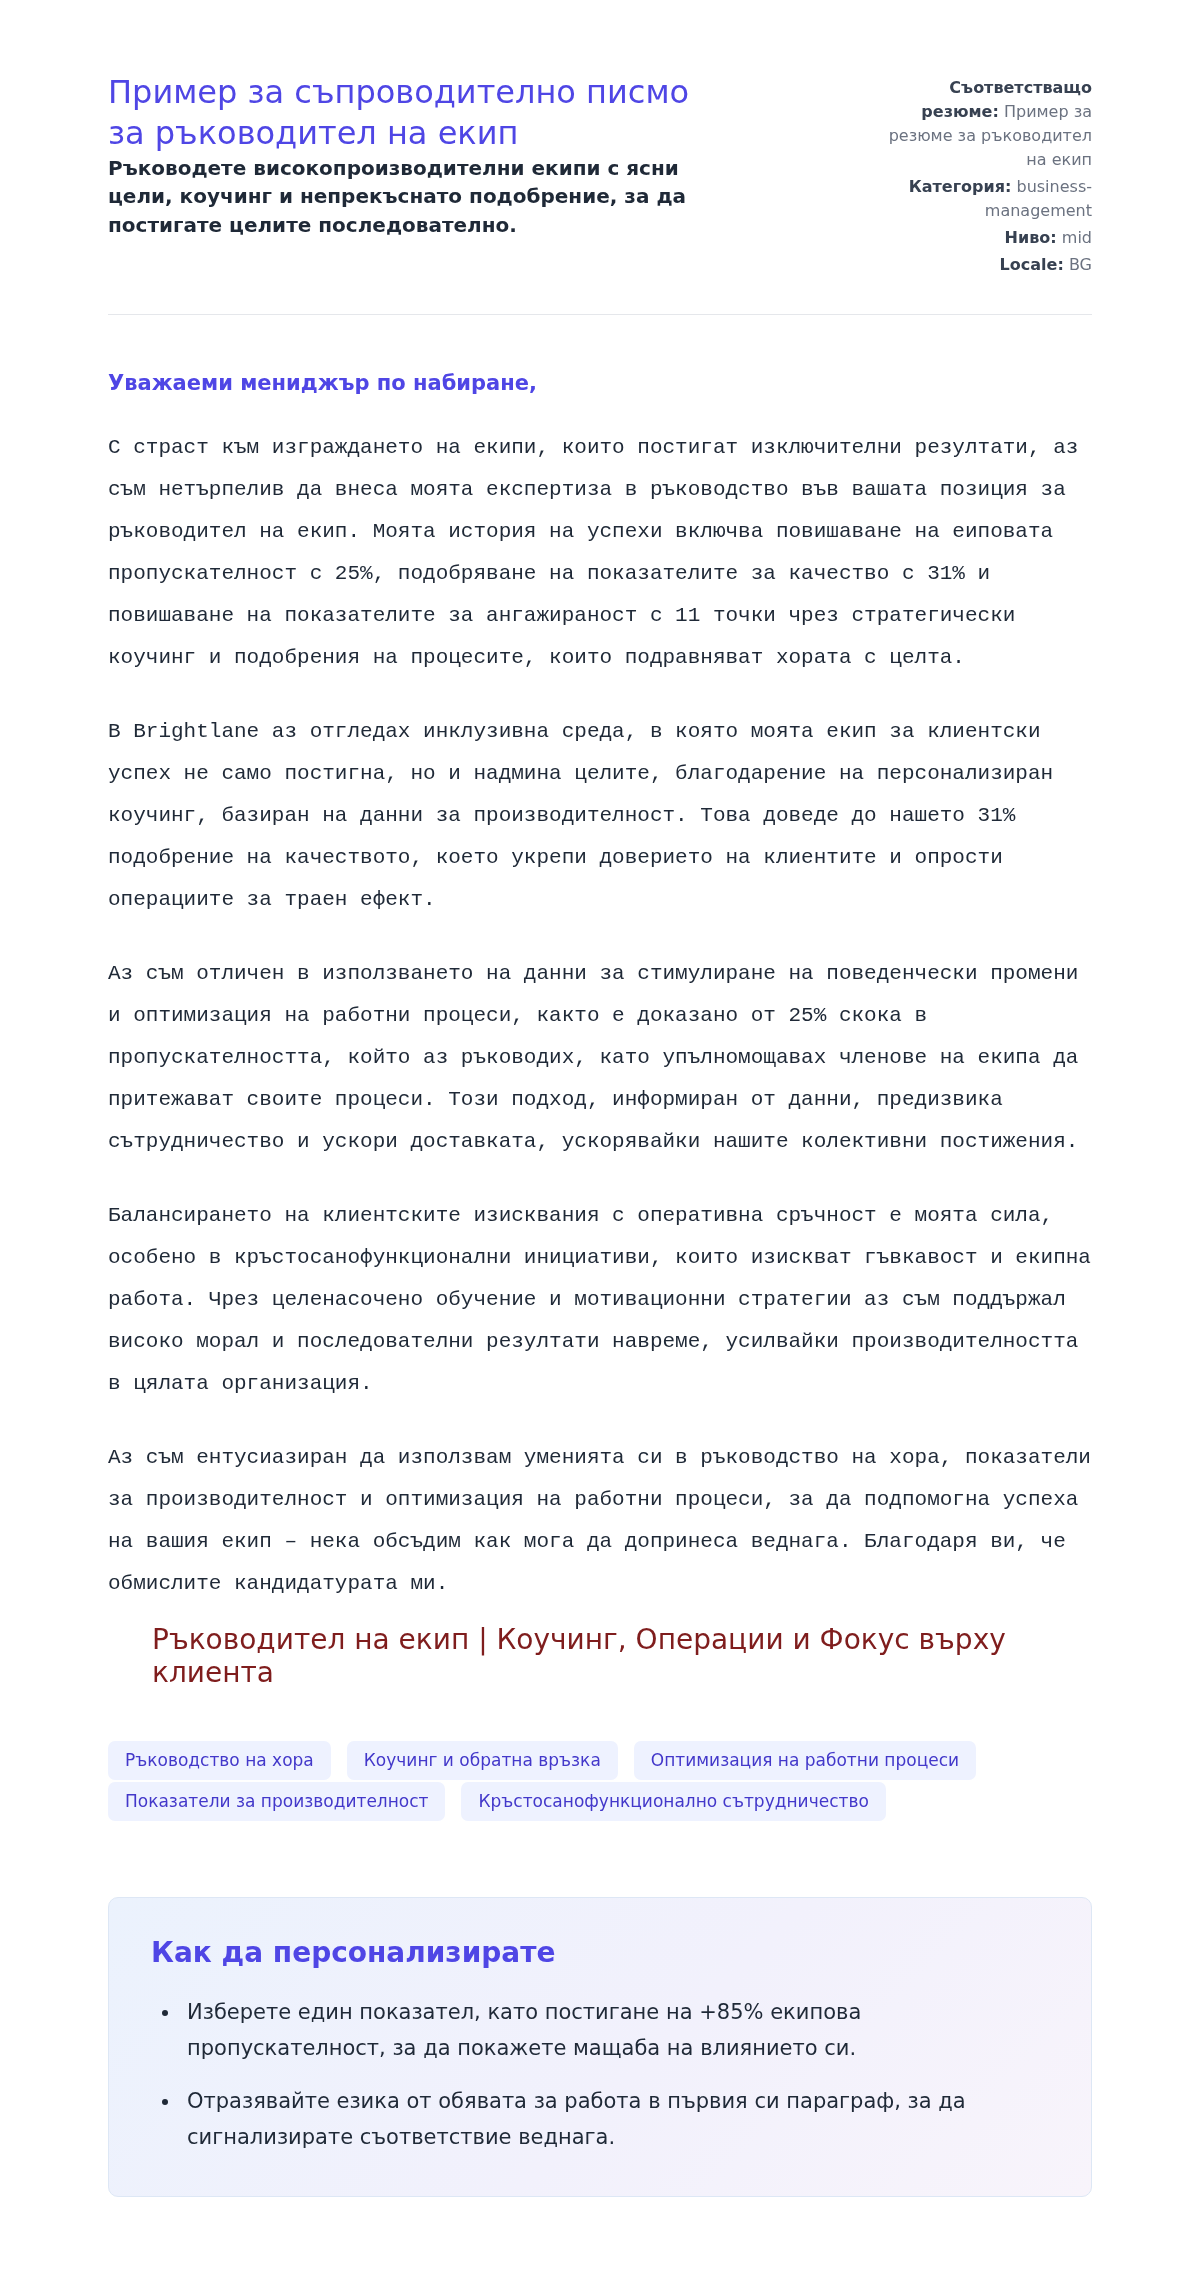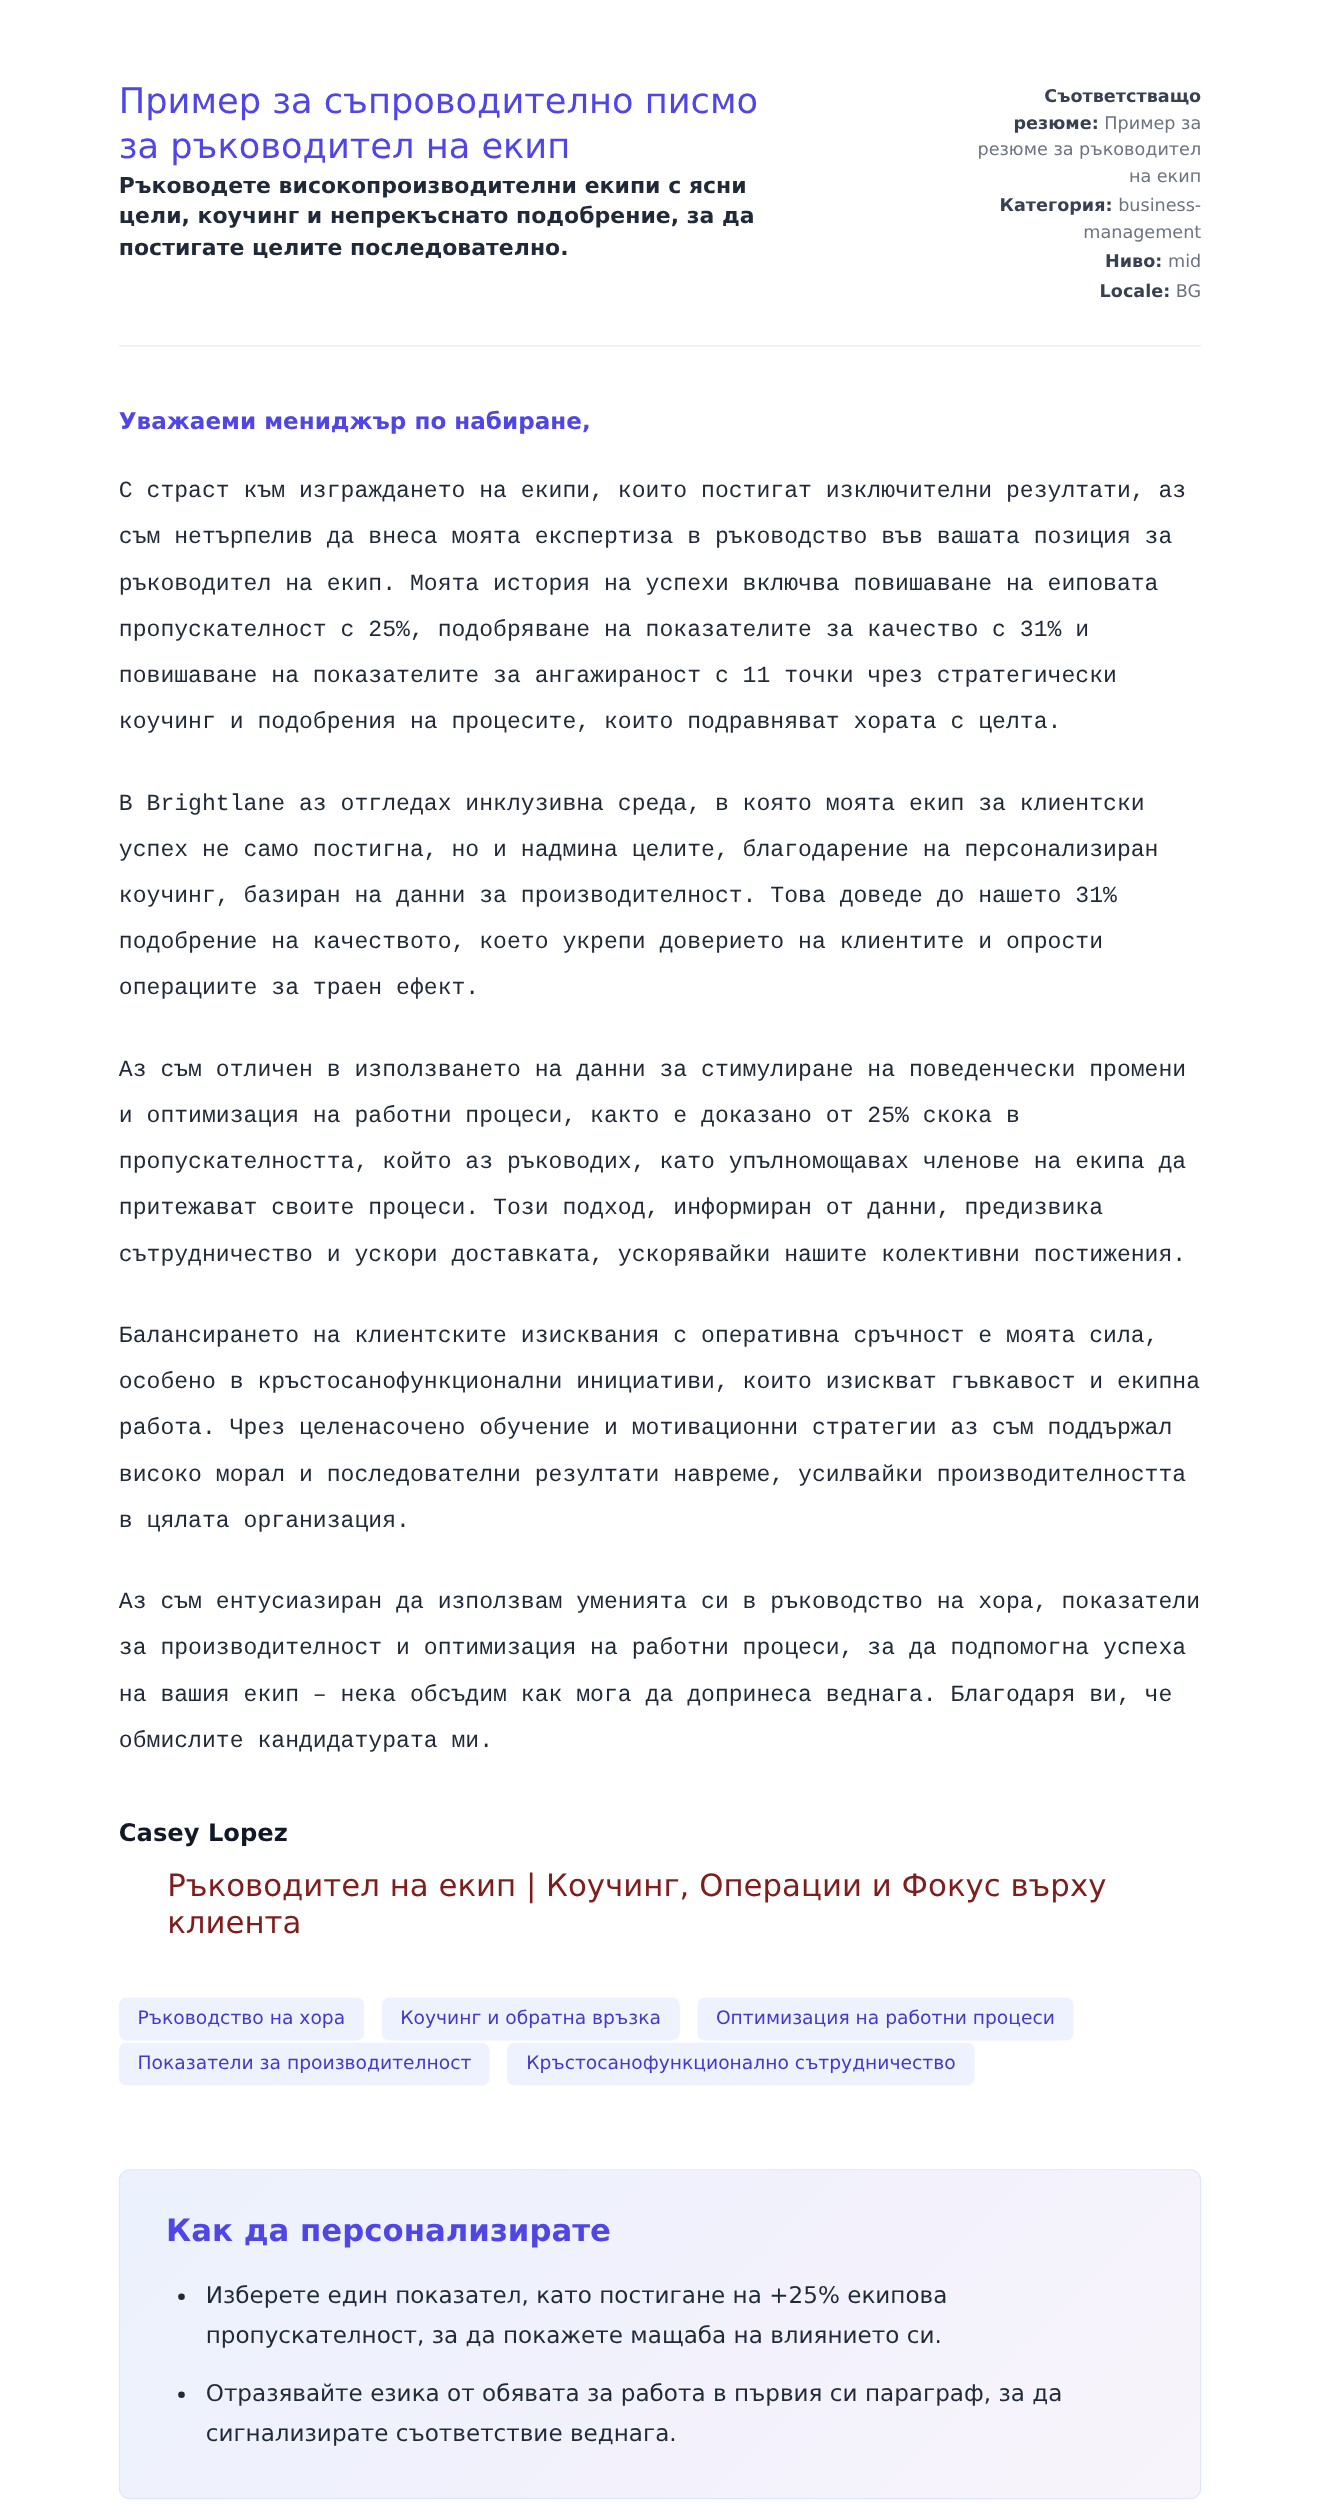--- a/index.html
+++ b/index.html
@@ -154,34 +154,33 @@
 
   <div class="letter-body">
 
   <p class="para">С страст към изграждането на екипи, които постигат изключителни резултати, аз съм нетърпелив да внеса моята експертиза в ръководство във вашата позиция за ръководител на екип. Моята история на успехи включва повишаване на еиповата пропускателност с 25%, подобряване на показателите за качество с 31% и повишаване на показателите за ангажираност с 11 точки чрез стратегически коучинг и подобрения на процесите, които подравняват хората с целта.</p>
       <p class="para">В Brightlane аз отгледах инклузивна среда, в която моята екип за клиентски успех не само постигна, но и надмина целите, благодарение на персонализиран коучинг, базиран на данни за производителност. Това доведе до нашето 31% подобрение на качеството, което укрепи доверието на клиентите и опрости операциите за траен ефект.</p>
       <p class="para">Аз съм отличен в използването на данни за стимулиране на поведенчески промени и оптимизация на работни процеси, както е доказано от 25% скока в пропускателността, който аз ръководих, като упълномощавах членове на екипа да притежават своите процеси. Този подход, информиран от данни, предизвика сътрудничество и ускори доставката, ускорявайки нашите колективни постижения.</p>
       <p class="para">Балансирането на клиентските изисквания с оперативна сръчност е моята сила, особено в кръстосанофункционални инициативи, които изискват гъвкавост и екипна работа. Чрез целенасочено обучение и мотивационни стратегии аз съм поддържал високо морал и последователни резултати навреме, усилвайки производителността в цялата организация.</p>
       <p class="para">Аз съм ентусиазиран да използвам уменията си в ръководство на хора, показатели за производителност и оптимизация на работни процеси, за да подпомогна успеха на вашия екип – нека обсъдим как мога да допринеса веднага. Благодаря ви, че обмислите кандидатурата ми.</p>
     </div>
 
-  <p class="signature-name">Casey Lopez</p>
   <p class="signature-role">Ръководител на екип | Коучинг, Операции и Фокус върху клиента</p>
 
   <div class="tags">
 
   <span class="tag">Ръководство на хора</span>
       <span class="tag">Коучинг и обратна връзка</span>
       <span class="tag">Оптимизация на работни процеси</span>
       <span class="tag">Показатели за производителност</span>
       <span class="tag">Кръстосанофункционално сътрудничество</span>
     </div>
 
   <div class="callout">
     <h3 class="callout-title">Как да персонализирате</h3>
     <ul class="tips-list">
 
-    <li class="tip">Изберете един показател, като постигане на +25% екипова пропускателност, за да покажете мащаба на влиянието си.</li>
+    <li class="tip">Изберете един показател, като постигане на +85% екипова пропускателност, за да покажете мащаба на влиянието си.</li>
         <li class="tip">Отразявайте езика от обявата за работа в първия си параграф, за да сигнализирате съответствие веднага.</li>
       </ul>
   </div>
 
 </div>
 
 </body></html>

